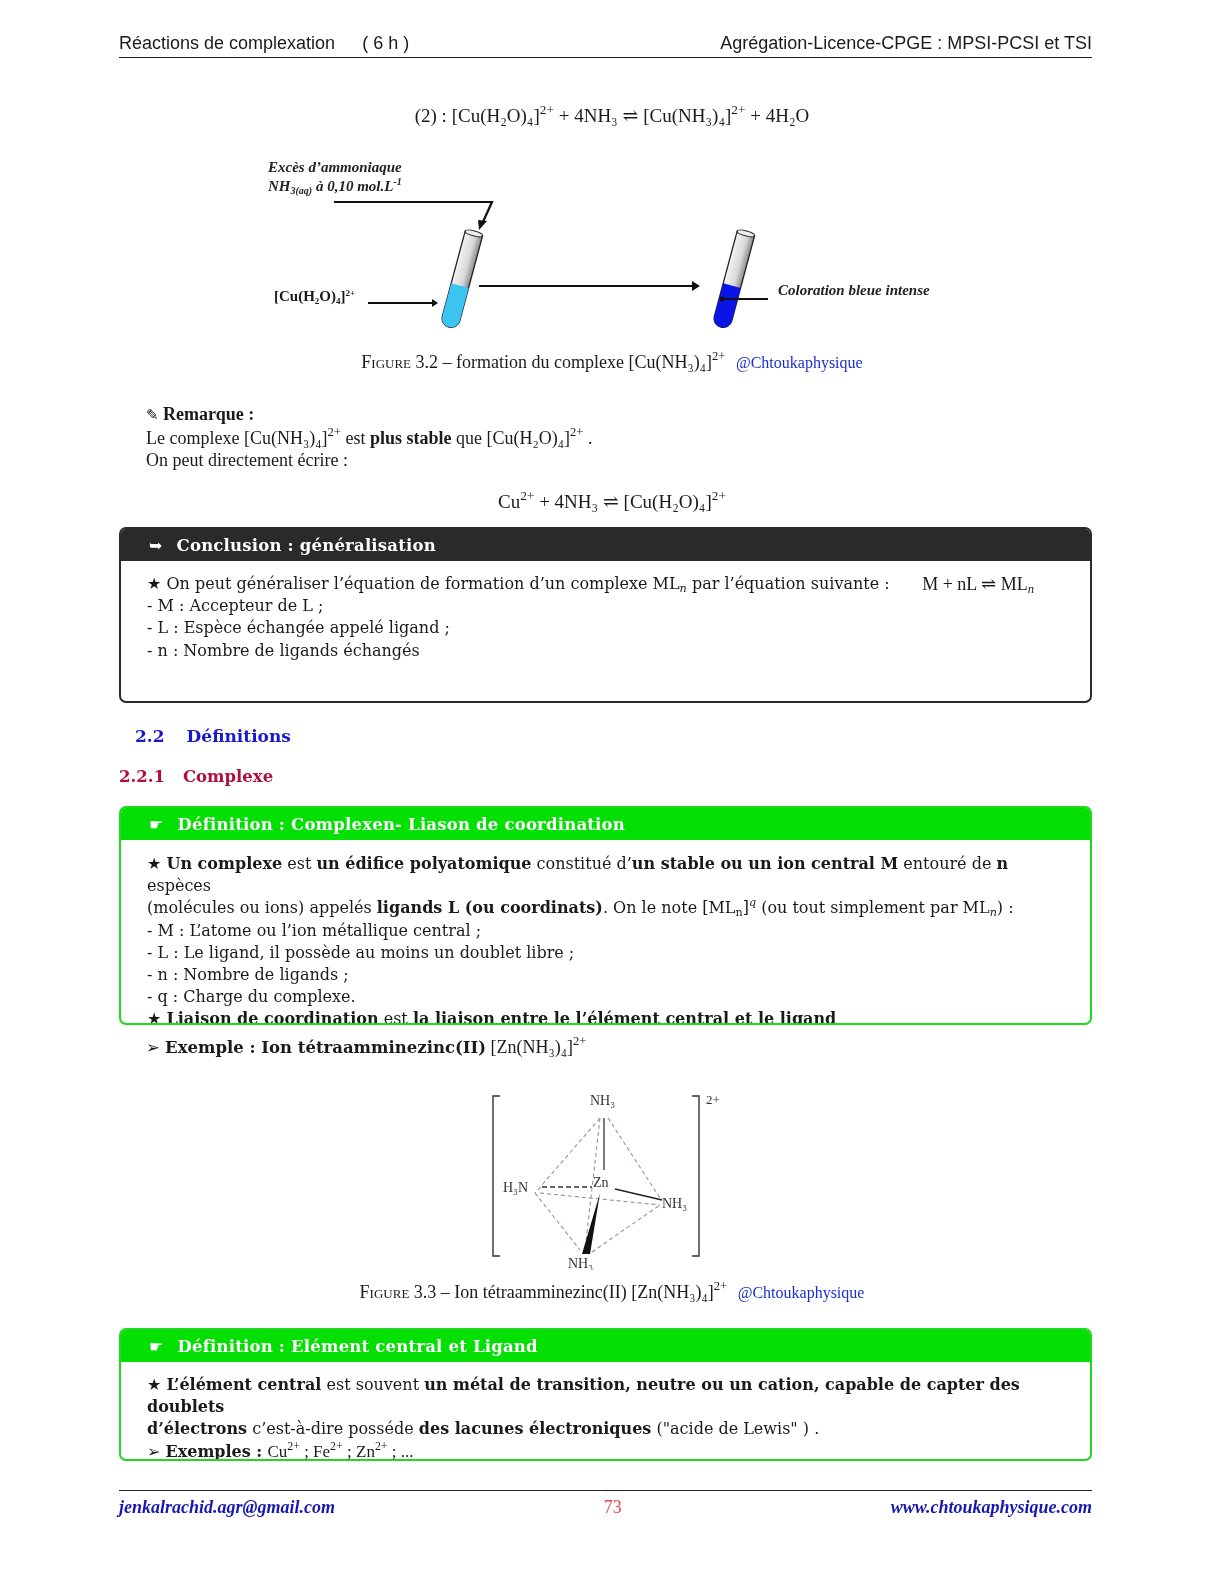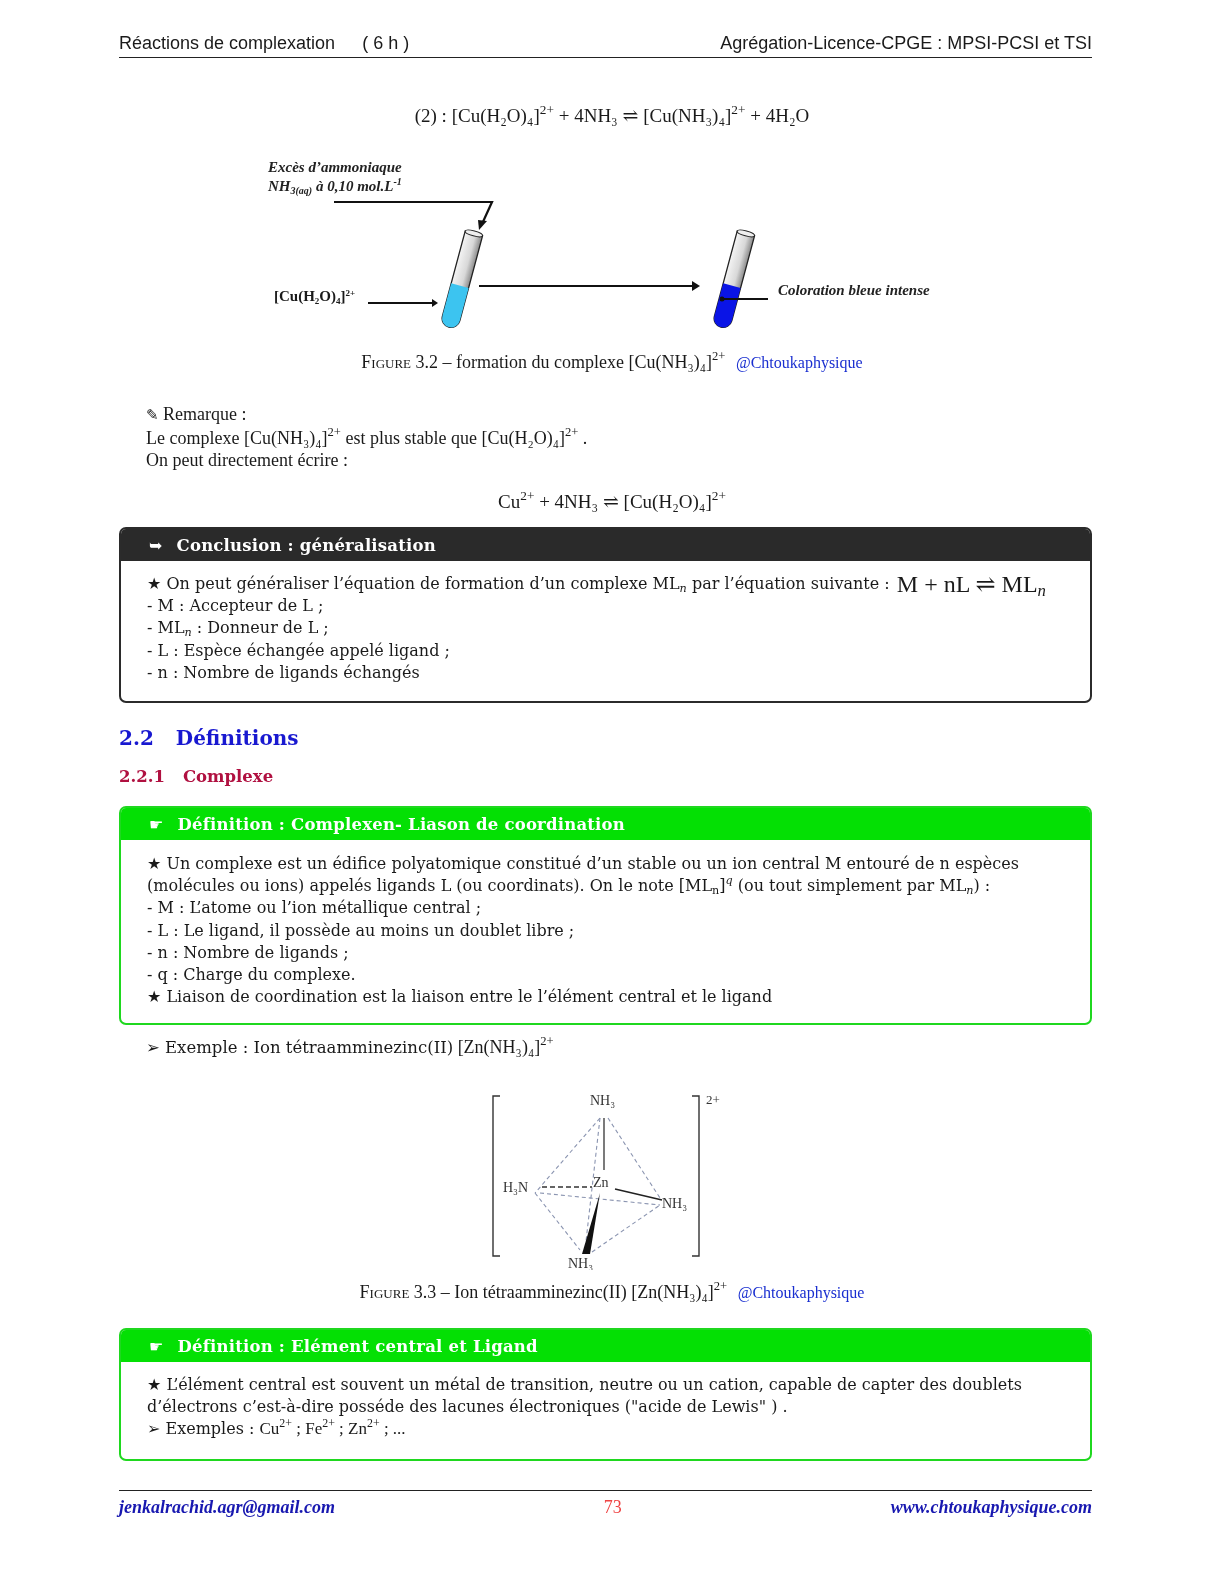--- a/index.html
+++ b/index.html
@@ -8,21 +8,21 @@
     position: relative;
     font-family: "DejaVu Serif", "Liberation Serif", serif;
     color: #1a1a1a;
     font-size: 17px;
     overflow: hidden;
   }
   .abs { position: absolute; }
   sub { font-size: 0.7em; vertical-align: -0.25em; line-height: 0; }
   sup { font-size: 0.7em; vertical-align: 0.6em; line-height: 0; }
   .math { font-family: "Liberation Serif", "DejaVu Serif", serif; font-size: 19px; }
-  b, .bold { font-weight: normal; text-align: right; }
+  b, .bold { font-weight: bold; text-align: right; }
   i { font-style: italic; }
 
   
   .running-header {
     left: 119px; top: 30px; width: 973px; height: 28px;
     border-bottom: 1px solid #222;
     font-family: Liberation Sans, sans-serif; font-size: 18px;
     display: flex; justify-content: space-between; align-items: flex-end;
     padding-bottom: 3px;
   }
@@ -64,21 +64,21 @@
   }
   .box-dark .box-head { background: #2a2a2a; }
   .box-green .box-head { background: #04e004; }
   .box-head .hicon { margin-right: 14px; font-weight: normal; font-size: 16px; }
   .box-body {
     padding: 8px 26px 12px 26px;
     font-family: "DejaVu Serif", serif; font-size: 16px; line-height: 22.2px;
   }
 
   
-  .sec-h2 { left: 119px; top: 726px; font-family: "DejaVu Serif", serif; font-weight: bold; font-size: 20px; color: #1818d0; }
+  .sec-h2 { left: 135px; top: 726px; font-family: "DejaVu Serif", serif; font-weight: bold; font-size: 17px; color: #1818d0; }
   .sec-h2 .num { margin-right: 22px; }
   .sec-h3 { left: 119px; top: 767px; font-family: "DejaVu Serif", serif; font-weight: bold; font-size: 16.5px; color: #b01040; }
   .sec-h3 .num { margin-right: 18px; }
 
   .example { left: 146px; top: 1037px; font-family: "DejaVu Serif", serif; font-size: 16.5px; }
 
   .fig33 { left: 480px; top: 1080px; width: 260px; height: 190px; }
 
   
   .footer {
@@ -185,24 +185,23 @@
 </div>
 
 <div class="box box-dark" style="top:527px; height:176px;">
   <div class="box-head">
     <span class="hicon">➥</span>
     <span>Conclusion  : généralisation</span>
   </div>
   <div class="box-body" style="padding-top:12px;">
     <div style="display:flex; justify-content:space-between;">
       <span><span>★ On peut généraliser l’équation de formation d’un complexe ML</span><sub><i>n</i></sub><span> par l’équation suivante :</span></span>
-      <span class="math" style="font-size:24px; margin-right:18px;"><span>M + nL ⇌ ML</span><sub><i>n</i></sub></span>
+      <span class="math" style="font-size:18px; margin-right:30px;"><span>M + nL ⇌ ML</span><sub><i>n</i></sub></span>
     </div>
     <div><span>- M : Accepteur de L ;</span></div>
-    <div><span>- ML</span><sub><i>n</i></sub><span> : Donneur de L ;</span></div>
     <div><span>- L : Espèce échangée appelé ligand ;</span></div>
     <div><span>- n : Nombre de ligands échangés</span></div>
   </div>
 </div>
 
 <div class="abs sec-h2">
   <span class="num">2.2</span><span>Définitions</span>
 </div>
 <div class="abs sec-h3">
   <span class="num">2.2.1</span><span>Complexe</span>

